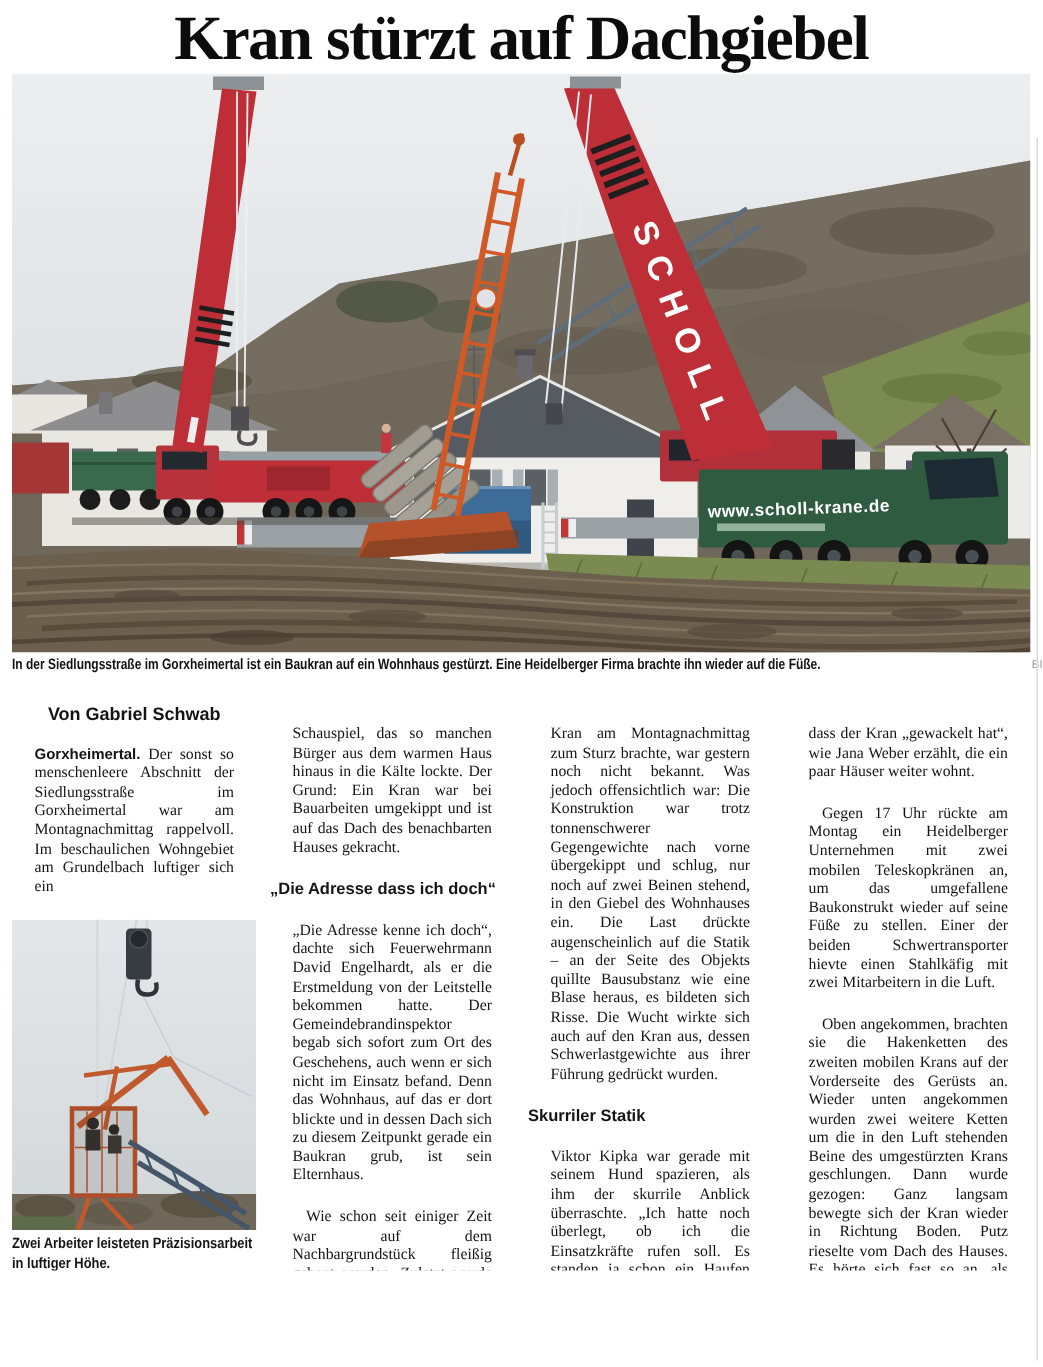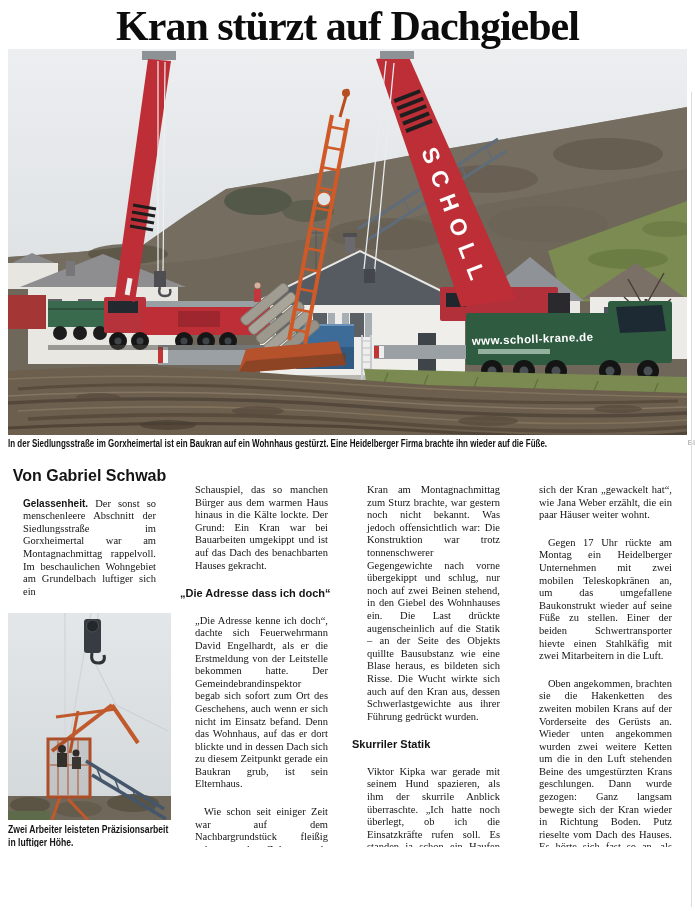--- a/index.html
+++ b/index.html
@@ -18,21 +18,21 @@
   .main-photo{margin:0 8px;width:679px;height:386px;overflow:hidden;}
   .caption-row{display:flex;justify-content:space-between;align-items:flex-start;margin:3px 8px 0;height:14px;}
   .caption{font-family:"Liberation Sans",sans-serif;font-weight:700;font-size:10px;
            white-space:nowrap;transform:scaleX(.8);transform-origin:left center;color:#111;}
   .credit{font-family:"Liberation Sans",sans-serif;font-size:7.5px;color:#9b9b9b;
           white-space:nowrap;margin-left:6px;letter-spacing:.2px;}
 
   .body-cols{display:flex;gap:9px;margin:17px 8px 0;}
   .col{flex:0 0 163px;width:163px;height:378px;overflow:hidden;
        font-size:10.5px;line-height:12.6px;text-align:justify;}
-  .byline{font-family:"Liberation Sans",sans-serif;font-weight:700;font-size:16px;
+  .byline{font-family:"Liberation Sans",sans-serif;font-weight:700;font-size:12px;
           text-align:center;margin:1px 0 13px;}
   .col p{margin:15px;}
   p.indent{text-indent:9px;}
   .lead{font-family:"Liberation Sans",sans-serif;font-weight:700;font-size:10px;}
   .subhead{font-family:"Liberation Sans",sans-serif;font-weight:700;font-size:11px;
            margin:7px 0 2px;text-align:left;}
   .inline-photo{margin:8px 0 4px;width:163px;height:207px;overflow:hidden;}
   .inline-caption{font-family:"Liberation Sans",sans-serif;font-weight:700;font-size:10px;
                   line-height:12.5px;text-align:left;transform:scaleX(.86);transform-origin:left top;width:189px;}
 </style>
@@ -320,21 +320,21 @@
 
   <div class="caption-row">
     <span class="caption">In der Siedlungsstraße im Gorxheimertal ist ein Baukran auf ein Wohnhaus gestürzt. Eine Heidelberger Firma brachte ihn wieder auf die Füße.</span>
     <span class="credit">BILDER: GABRIEL SCHWAB</span>
   </div>
 
   <div class="body-cols">
 
     <div class="col">
       <div class="byline">Von Gabriel Schwab</div>
-      <p><b class="lead">Gelassenheit.</b> <span>Der sonst so menschenleere Abschnitt der Siedlungsstraße im Gorxheimertal war am Montagnachmittag rappelvoll. Im beschaulichen Wohngebiet am Grundelbach luftiger sich ein</span></p>
+      <p><b class="lead">Gorxheimertal.</b> <span>Der sonst so menschenleere Abschnitt der Siedlungsstraße im Gorxheimertal war am Montagnachmittag rappelvoll. Im beschaulichen Wohngebiet am Grundelbach luftiger sich ein</span></p>
 
       <figure class="inline-photo">
         <svg viewBox="0 0 163 207" width="163" height="207">
           <rect x="0" y="0" width="163" height="207" fill="url(#sky2)"></rect>
           <g>
             <rect x="0" y="183" width="163" height="24" fill="#6f675a"></rect>
             <ellipse cx="22" cy="192" rx="20" ry="8" fill="#5b5344"></ellipse>
             <ellipse cx="70" cy="196" rx="24" ry="8" fill="#645c4d"></ellipse>
             <ellipse cx="125" cy="190" rx="26" ry="9" fill="#5b5344"></ellipse>
             <rect x="0" y="198" width="42" height="9" fill="#5d6b4a"></rect>
@@ -394,19 +394,19 @@
       <p class="indent">Wie schon seit einiger Zeit war auf dem Nachbargrundstück fleißig gebaut worden. Zuletzt wurde dort das Fundament für ein neues Haus gelegt. Dabei war auch der besagte Kran im Einsatz. Dieser wurde im Vorgarten von Engelhardts Haus aufgestellt. Als Unterlage dienten Holzplatten. Was schlussendlich den Anstoß gegeben hatte, der den</p>
     </div>
 
     <div class="col">
       <p>Kran am Montagnachmittag zum Sturz brachte, war gestern noch nicht bekannt. Was jedoch offensichtlich war: Die Konstruktion war trotz tonnenschwerer Gegengewichte nach vorne übergekippt und schlug, nur noch auf zwei Beinen stehend, in den Giebel des Wohnhauses ein. Die Last drückte augenscheinlich auf die Statik – an der Seite des Objekts quillte Bausubstanz wie eine Blase heraus, es bildeten sich Risse. Die Wucht wirkte sich auch auf den Kran aus, dessen Schwerlastgewichte aus ihrer Führung gedrückt wurden.</p>
       <h3 class="subhead">Skurriler Statik</h3>
       <p>Viktor Kipka war gerade mit seinem Hund spazieren, als ihm der skurrile Anblick überraschte. „Ich hatte noch überlegt, ob ich die Einsatzkräfte rufen soll. Es standen ja schon ein Haufen Leute da“, erzählte der Ehrenamtler vom DRK. „Vorsichtshalber habe ich doch angerufen – wie sich herausstellte, hatte sich noch niemand bei der Leitstelle gemeldet.“ Anderen Anwohnern war in den vergangenen Tagen bereits aufgefallen,</p>
     </div>
 
     <div class="col">
-      <p>sich der Kran „gewackelt hat“, wie Jana Weber erzählt, die ein paar Häuser weiter wohnt.</p>
+      <p>dass der Kran „gewackelt hat“, wie Jana Weber erzählt, die ein paar Häuser weiter wohnt.</p>
       <p class="indent">Gegen 17 Uhr rückte am Montag ein Heidelberger Unternehmen mit zwei mobilen Teleskopkränen an, um das umgefallene Baukonstrukt wieder auf seine Füße zu stellen. Einer der beiden Schwertransporter hievte einen Stahlkäfig mit zwei Mitarbeitern in die Luft.</p>
       <p class="indent">Oben angekommen, brachten sie die Hakenketten des zweiten mobilen Krans auf der Vorderseite des Gerüsts an. Wieder unten angekommen wurden zwei weitere Ketten um die in den Luft stehenden Beine des umgestürzten Krans geschlungen. Dann wurde gezogen: Ganz langsam bewegte sich der Kran wieder in Richtung Boden. Putz rieselte vom Dach des Hauses. Es hörte sich fast so an, als würde das Haus aufatmen.</p>
     </div>
 
   </div>
 </div>
 
 </body></html>

